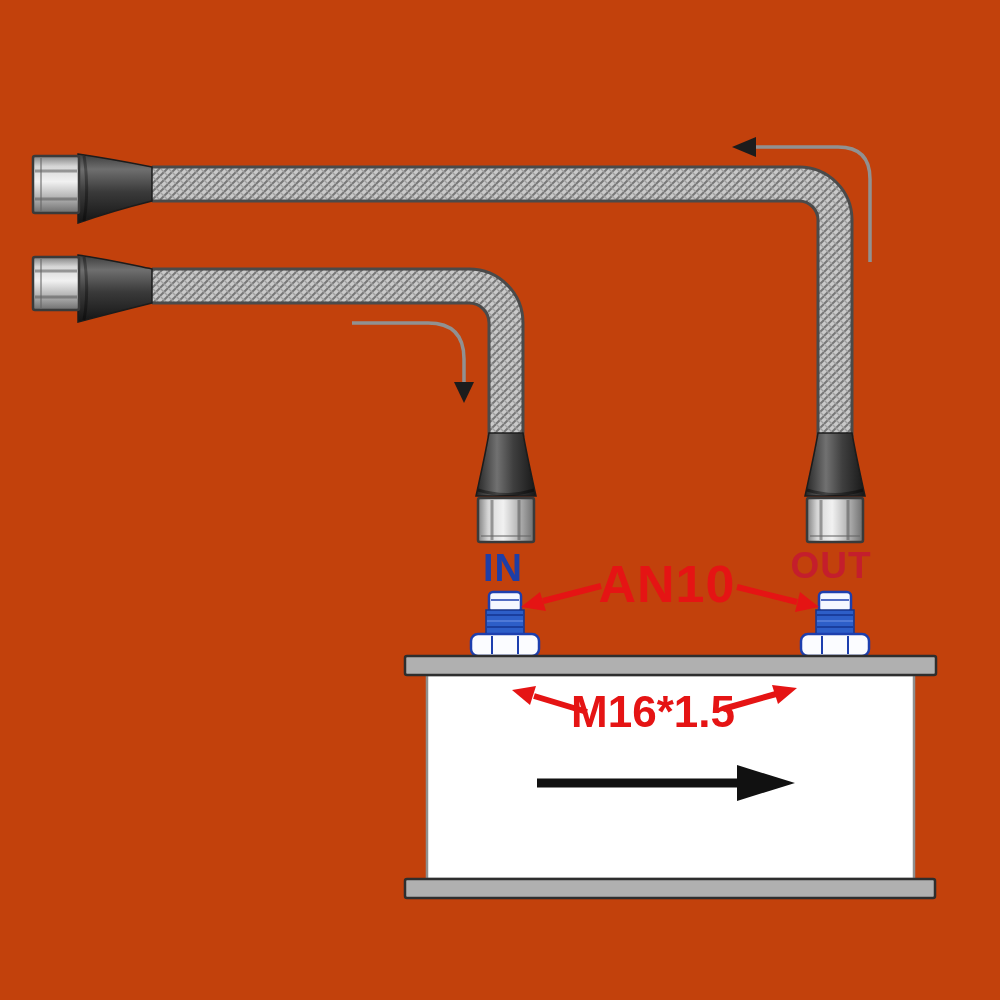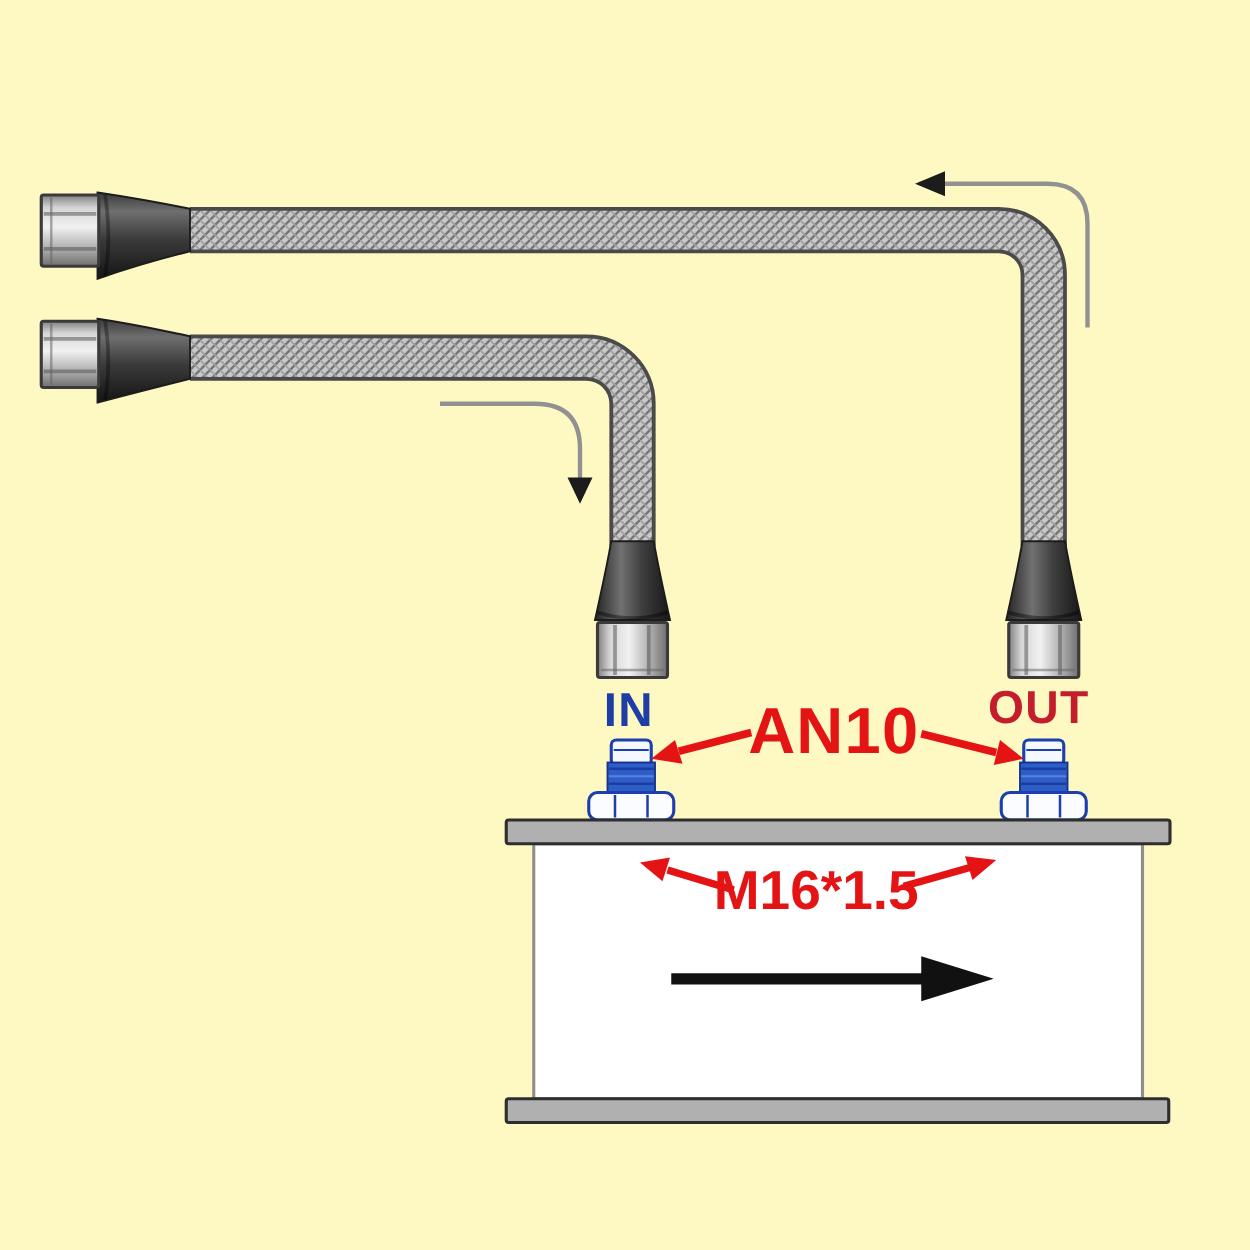--- a/index.html
+++ b/index.html
@@ -1,20 +1,20 @@
 <!DOCTYPE html>
 <html><head>
 <meta charset="utf-8">
 <style>
   html, body { margin: 0; padding: 0; background: #ffffff; }
   .canvas {
     position: relative;
     width: 1000px;
     height: 1000px;
-    background: #fef9c3;
+    background: #c2410c;
     font-family: "Liberation Sans", sans-serif;
     overflow: hidden;
   }
   svg text {
     font-family: "Liberation Sans", "DejaVu Sans", sans-serif;
     font-weight: bold;
   }
   .lbl-an10     { font-size: 52px; letter-spacing: 1px; }
   .lbl-thread   { font-size: 44px; letter-spacing: 0px; }
   .lbl-in       { font-size: 38px; letter-spacing: 1px; }

